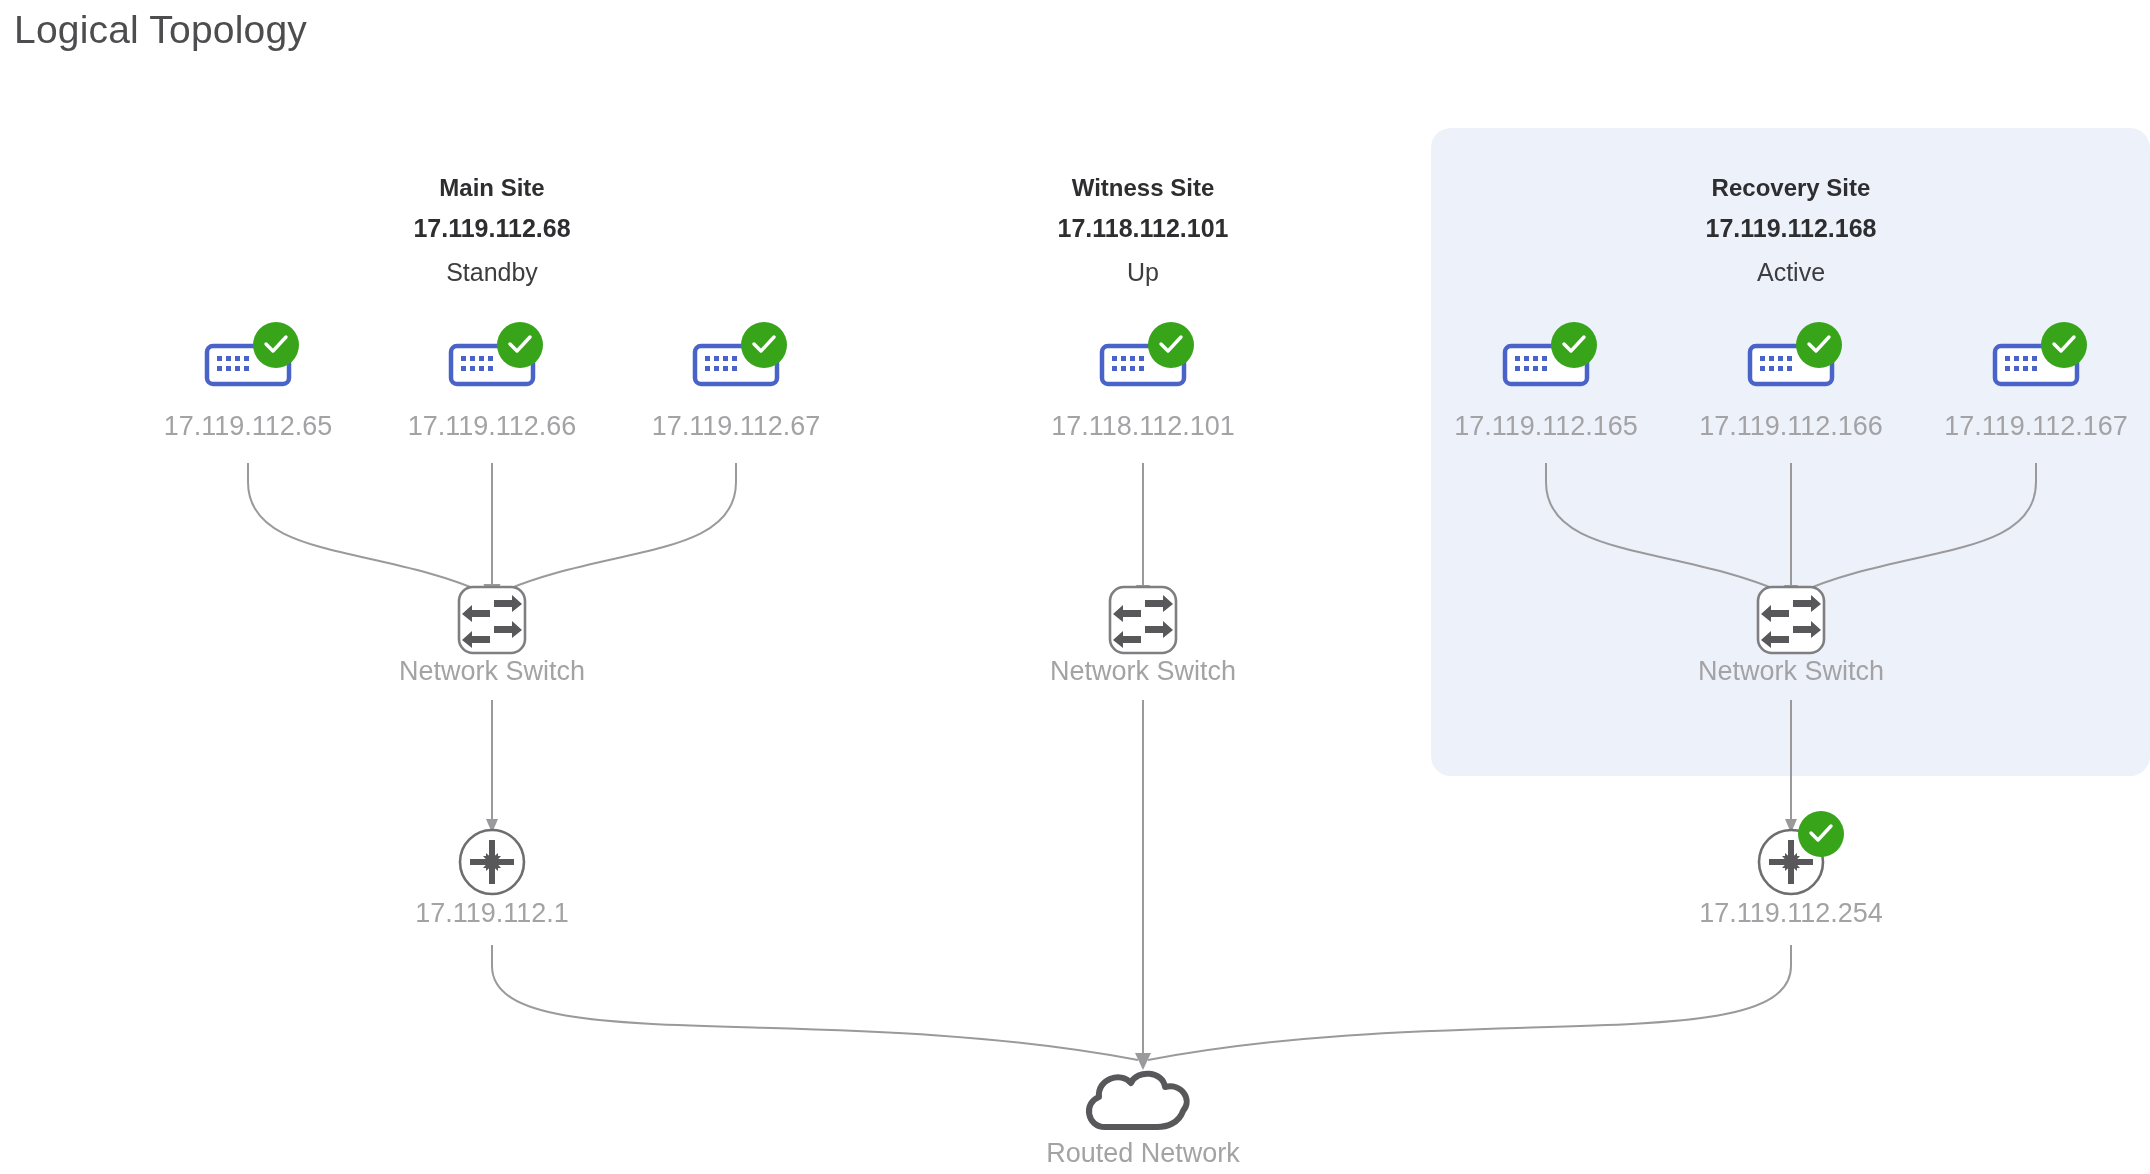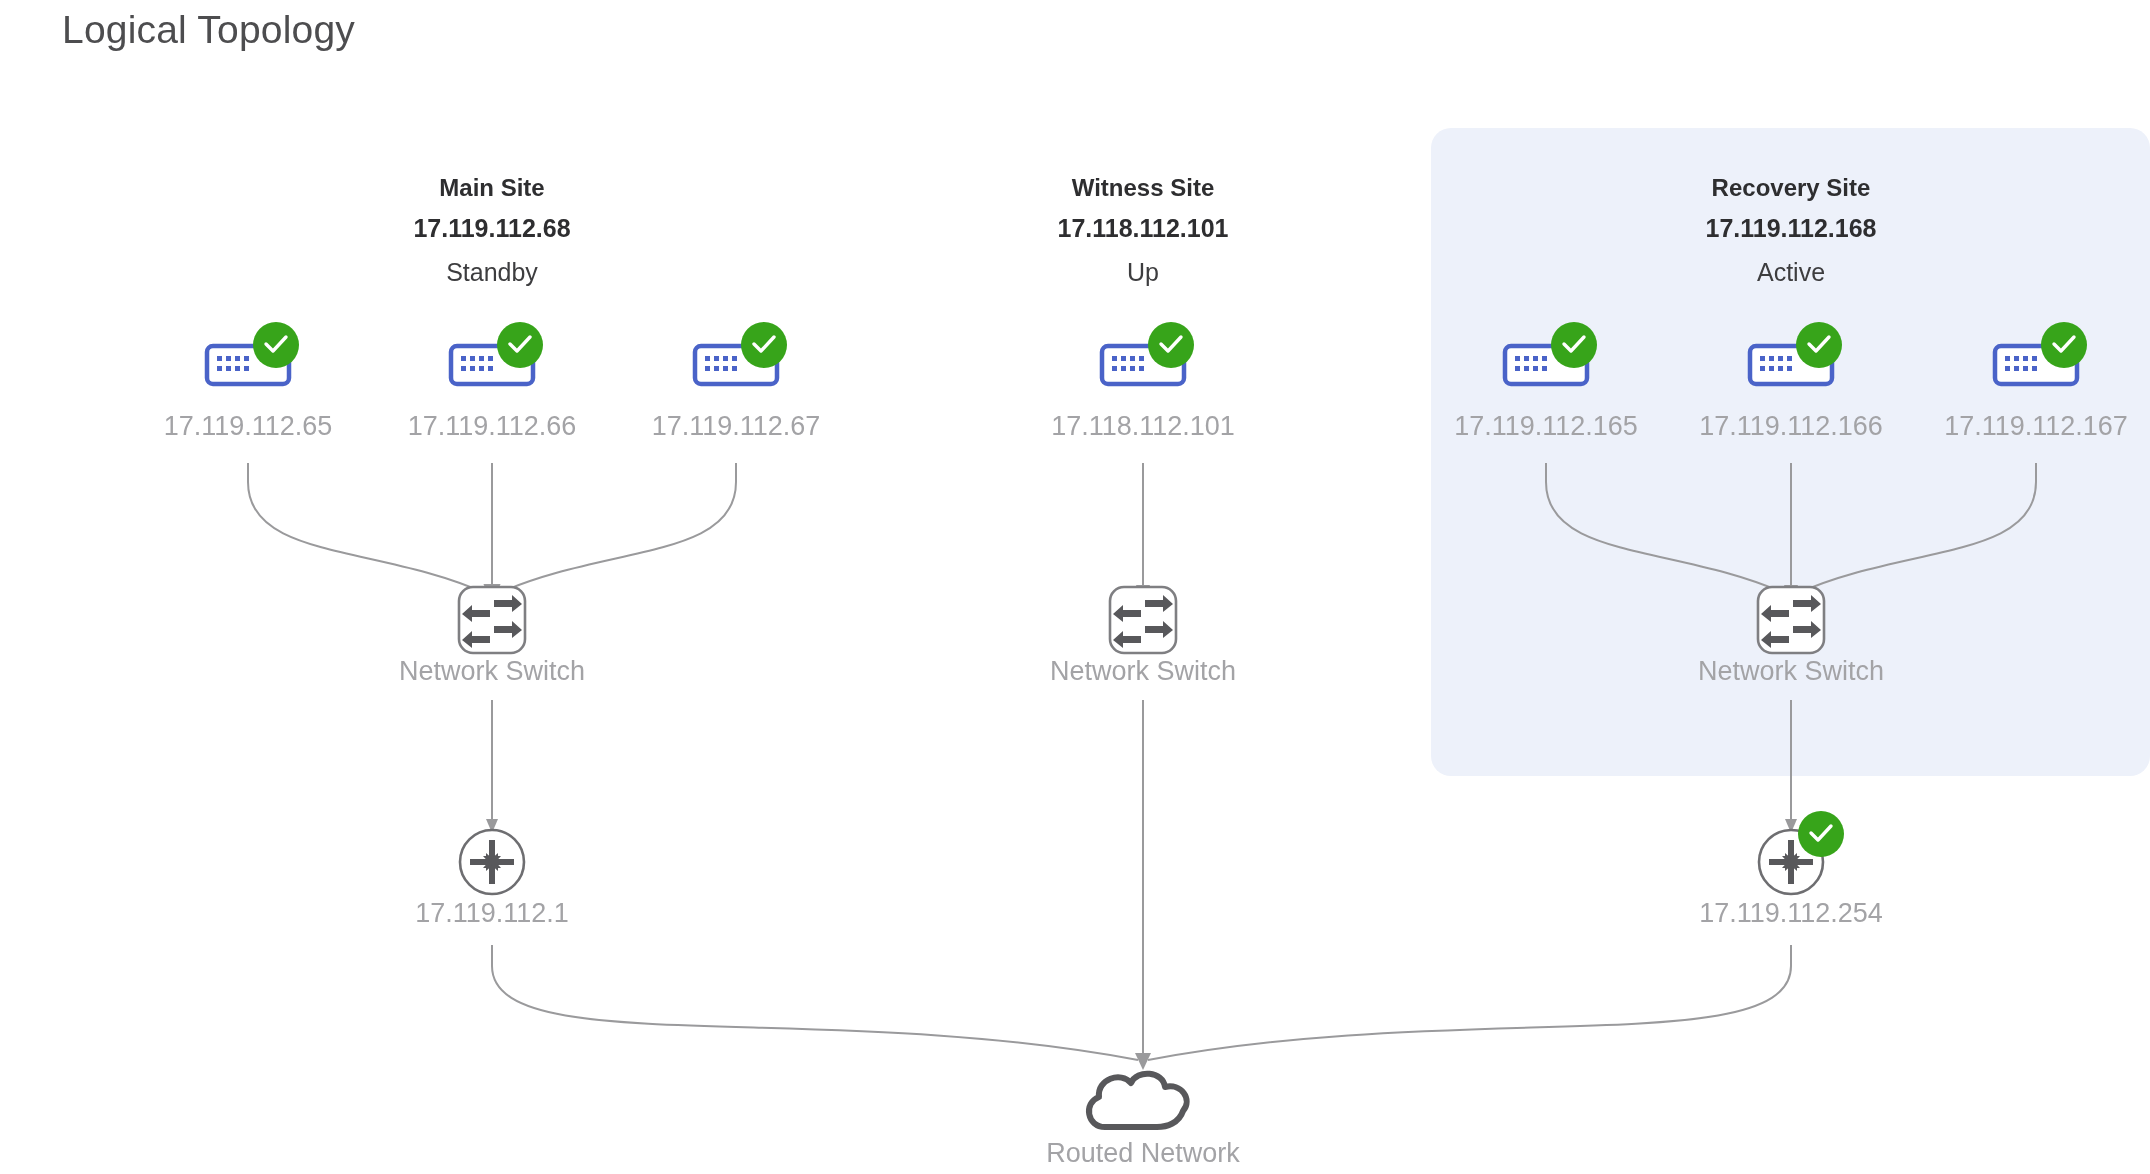--- a/index.html
+++ b/index.html
@@ -22,21 +22,20 @@
   }
   #page-title {
     position: absolute;
     left: 14px;
     top: 8px;
     font-size: 39px;
     font-weight: 400;
     color: #4d4d4f;
     letter-spacing: 0.2px;
     white-space: nowrap;
-    margin-left: 48px;
   }
   svg#topology {
     position: absolute;
     left: 0;
     top: 0;
     width: 2150px;
     height: 1174px;
   }
   .site-panel {
     fill: #edf1fa;

